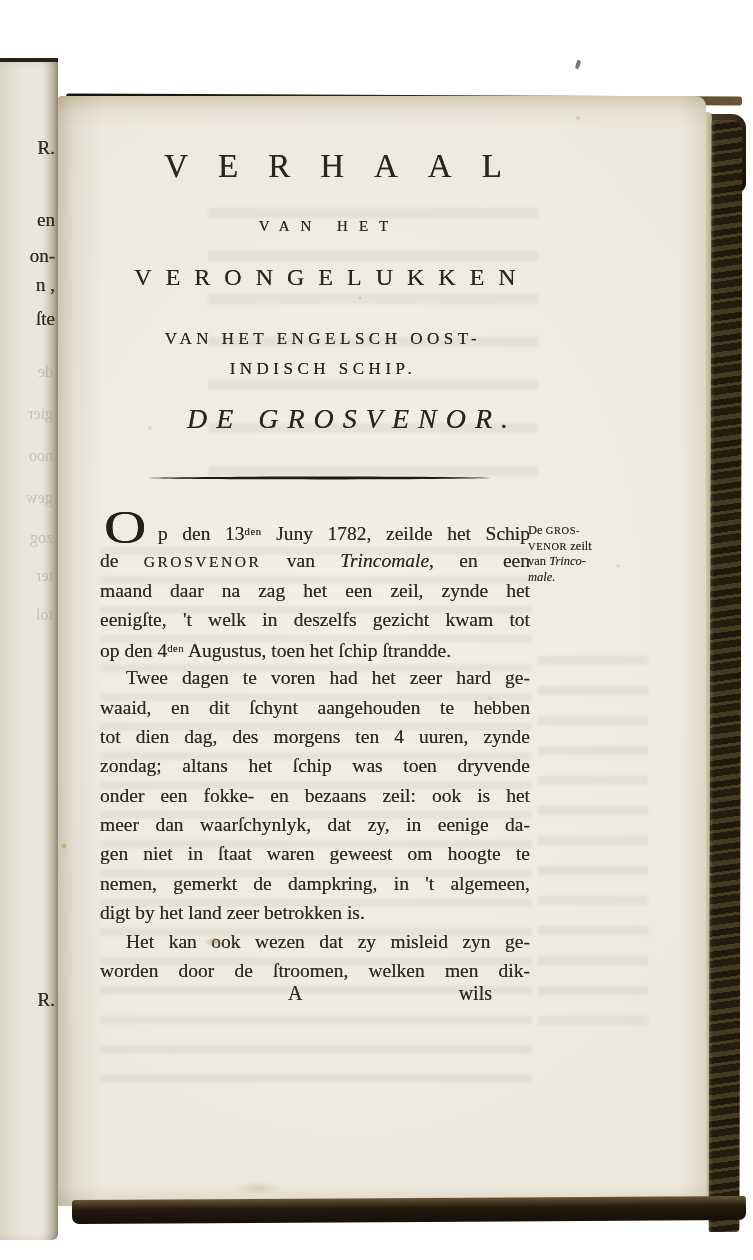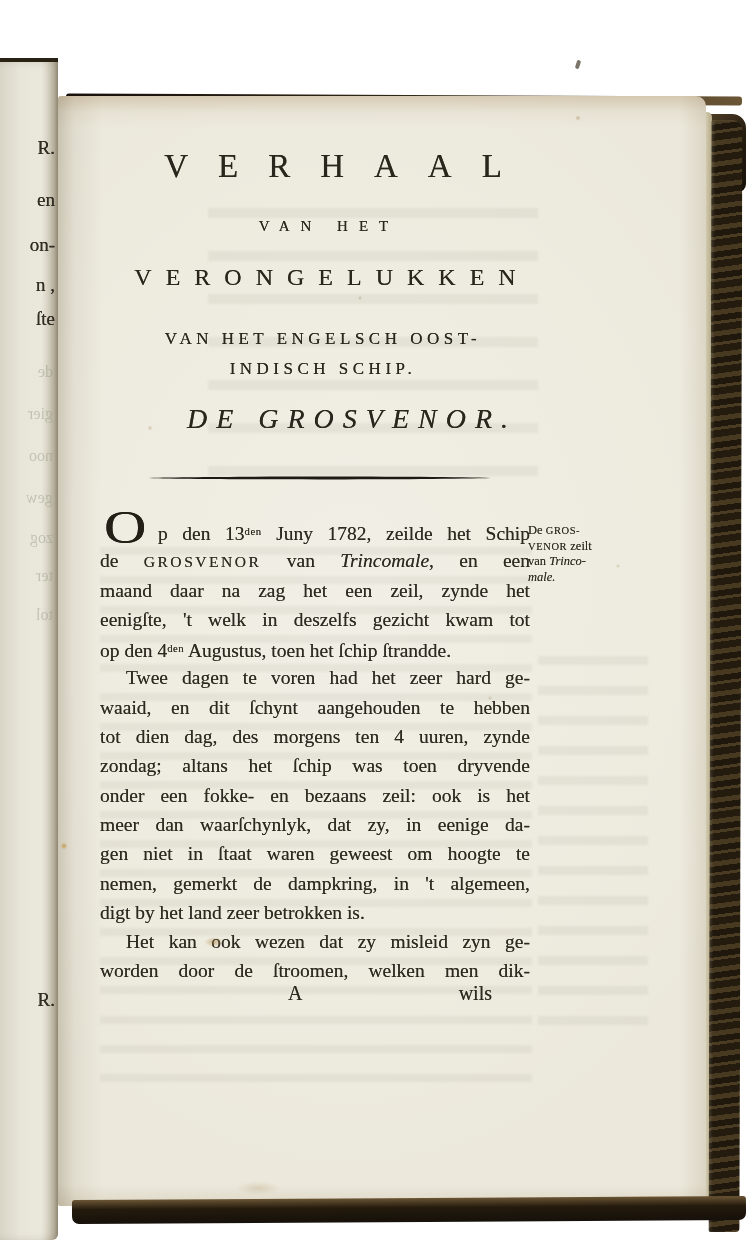--- a/index.html
+++ b/index.html
@@ -132,22 +132,22 @@
   }
   .mline .sc{font-size:10.5px;letter-spacing:.6px;}
 </style>
 </head>
 <body>
 
 <div class="scene">
 
   <div class="prev-page" id="prev-page">
       <span class="frag" style="top: 76px;">R.</span>
-      <span class="frag" style="top: 128px;">en</span>
-      <span class="frag" style="top: 173px;">on-</span>
+      <span class="frag" style="top: 148px;">en</span>
+      <span class="frag" style="top: 184px;">on-</span>
       <span class="frag" style="top: 213px;">n ,</span>
       <span class="frag" style="top: 247px;">ſte</span>
       <span class="frag ghost" style="top: 302px;">de</span>
       <span class="frag ghost" style="top: 344px;">gier</span>
       <span class="frag ghost" style="top: 386px;">noo</span>
       <span class="frag ghost" style="top: 428px;">gew</span>
       <span class="frag ghost" style="top: 468px;">zog</span>
       <span class="frag ghost" style="top: 506px;">ter</span>
       <span class="frag ghost" style="top: 545px;">tol</span>
       <span class="frag" style="top: 928px;">R.</span>

